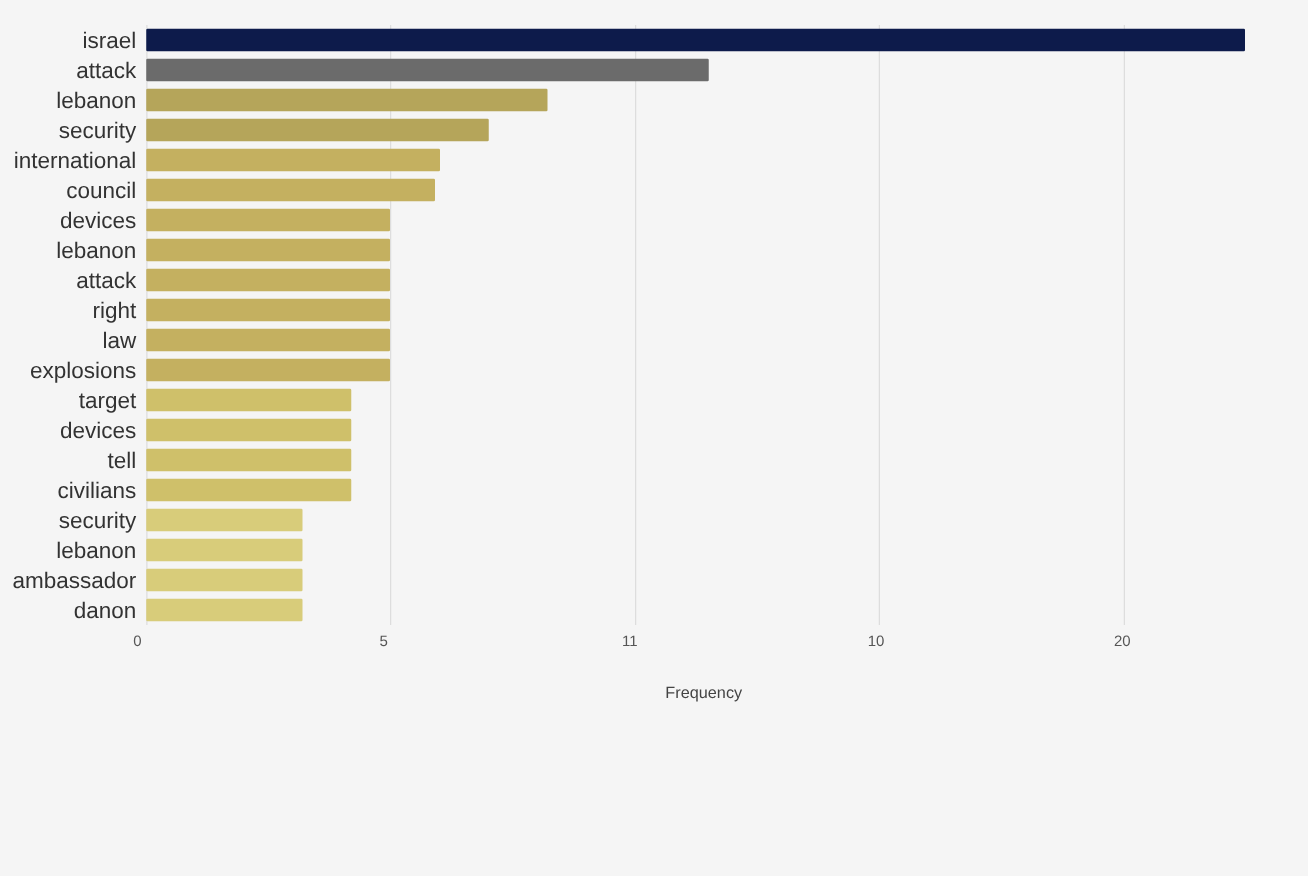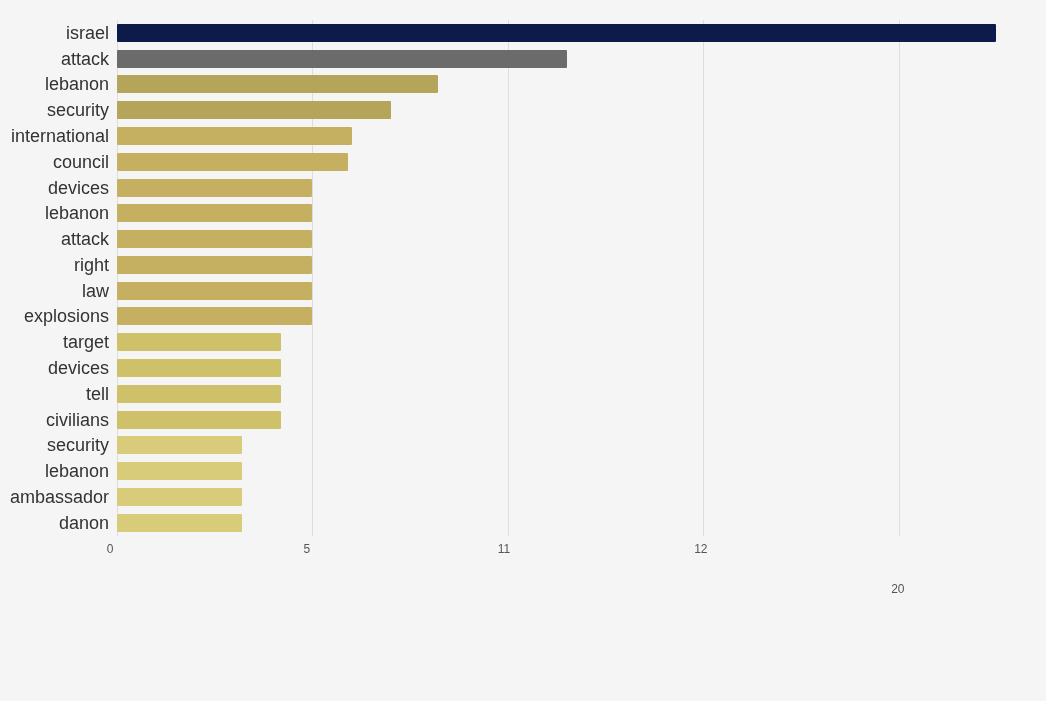--- a/index.html
+++ b/index.html
@@ -212,17 +212,18 @@
             <div class="bar-row">
               <div class="bar" style="width: 13.913%; background-color: rgb(216, 204, 122);"></div>
             </div>
           </div>
       </div>
     </div>
     <div class="x-axis" id="x-axis" style="height:20px; position:relative; margin-left:100px;">
         <div class="x-tick" style="left: calc(0%);">0</div>
         <div class="x-tick" style="left: calc(21.7391%);">5</div>
         <div class="x-tick" style="left: calc(43.4783%);">11</div>
-        <div class="x-tick" style="left: calc(65.2174%);">12</div>
-        <div class="x-tick" style="left: calc(86.9565%); margin-top: 40px;">20</div>
+        <div class="x-tick" style="left: calc(65.2174%);">10</div>
+        <div class="x-tick" style="left: calc(86.9565%);">20</div>
       </div>
+    <div class="x-axis-label">Frequency</div>
   </div>
 </div>
 
 </body></html>

